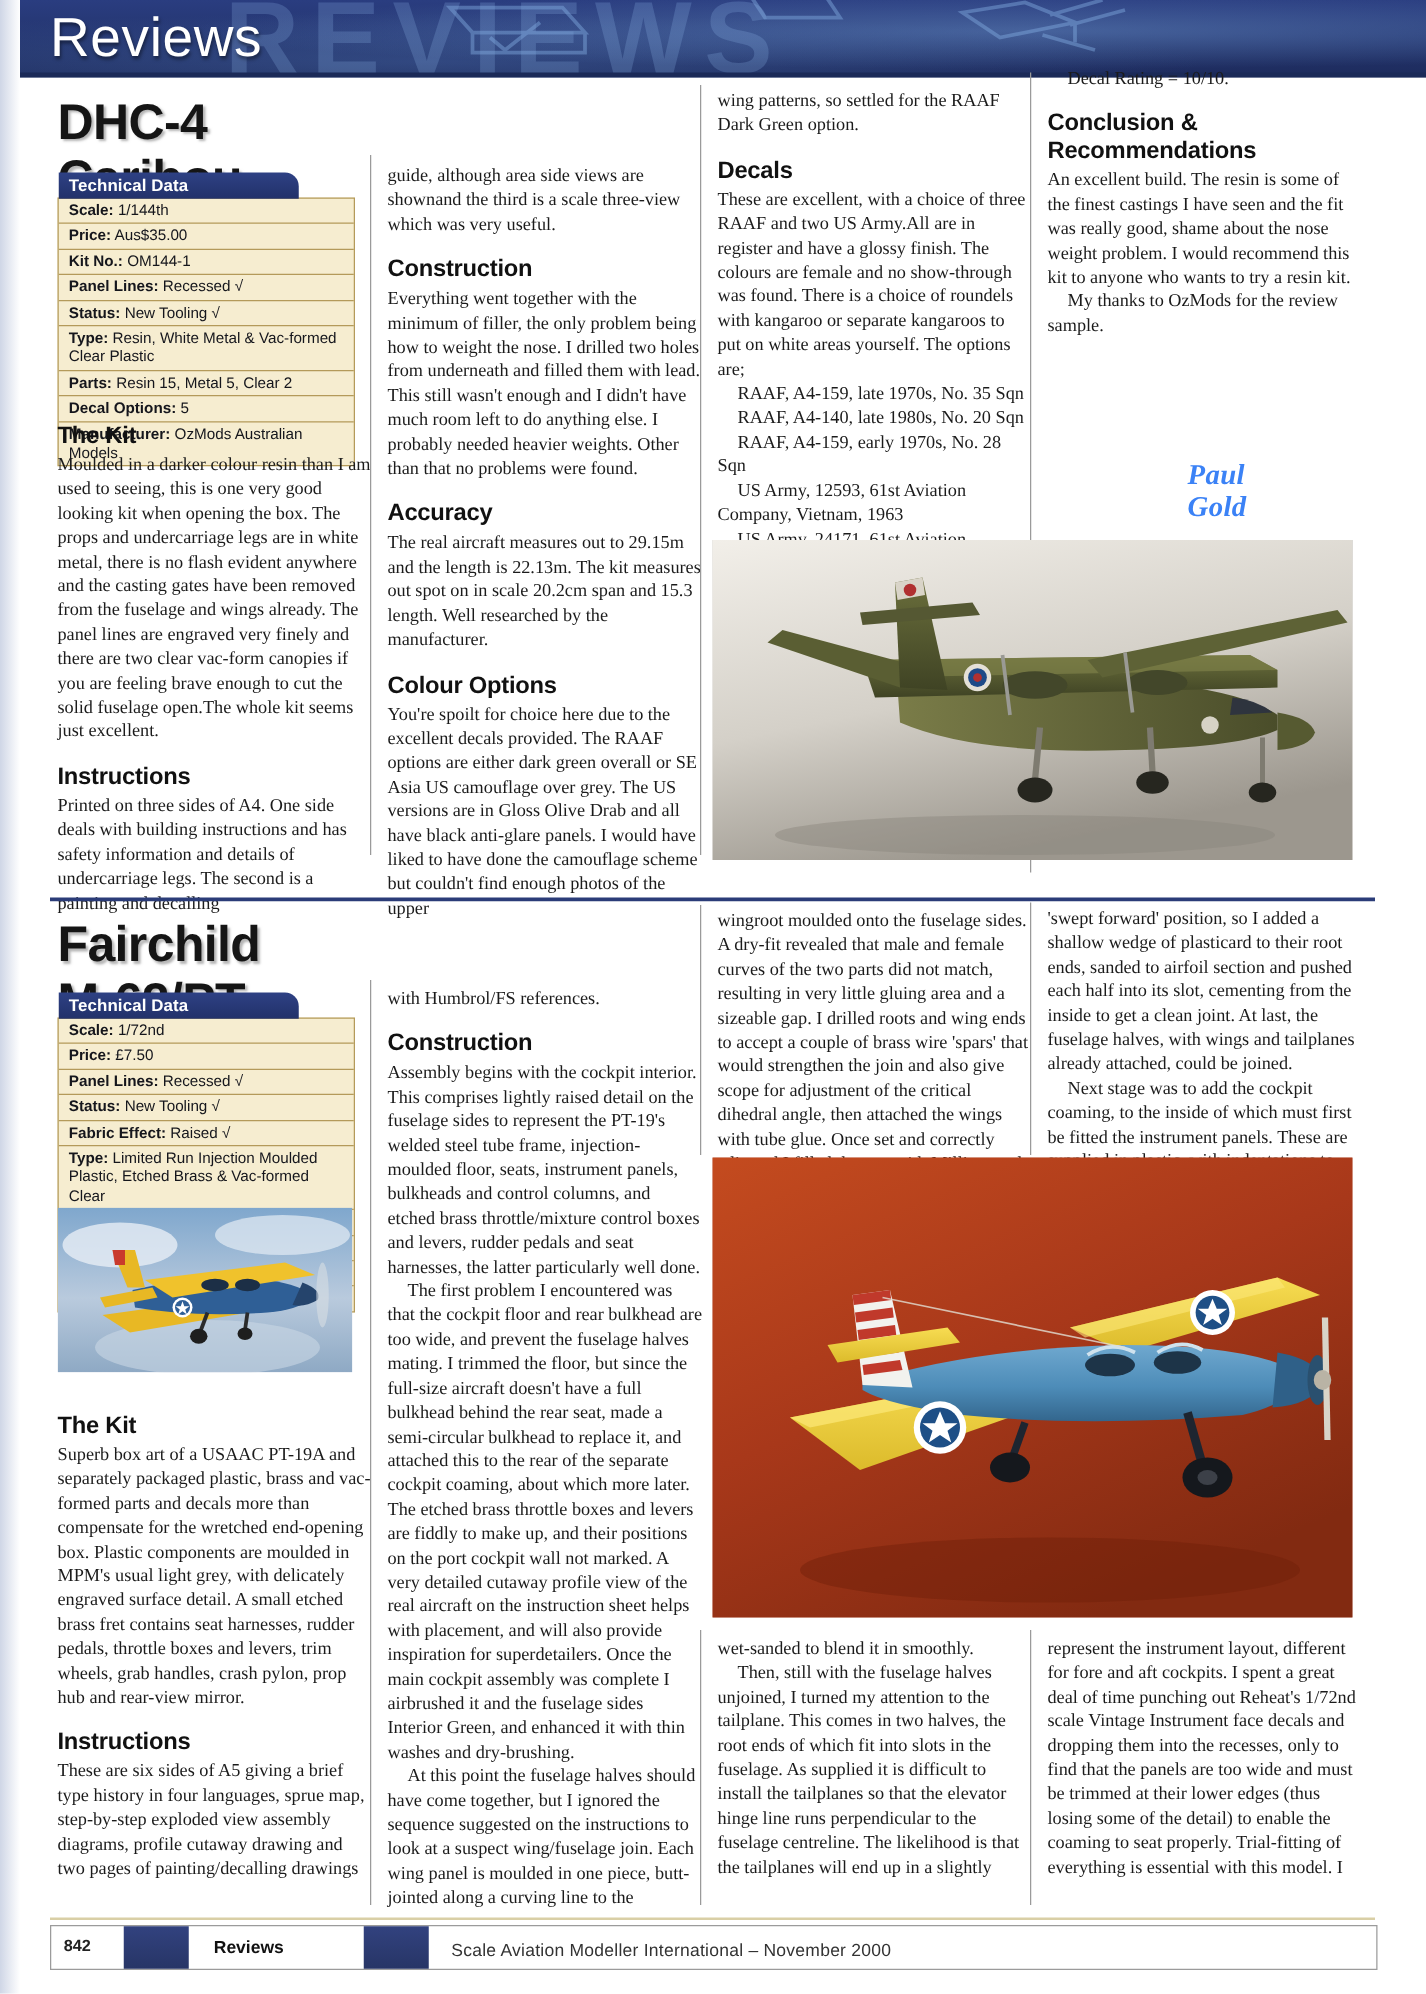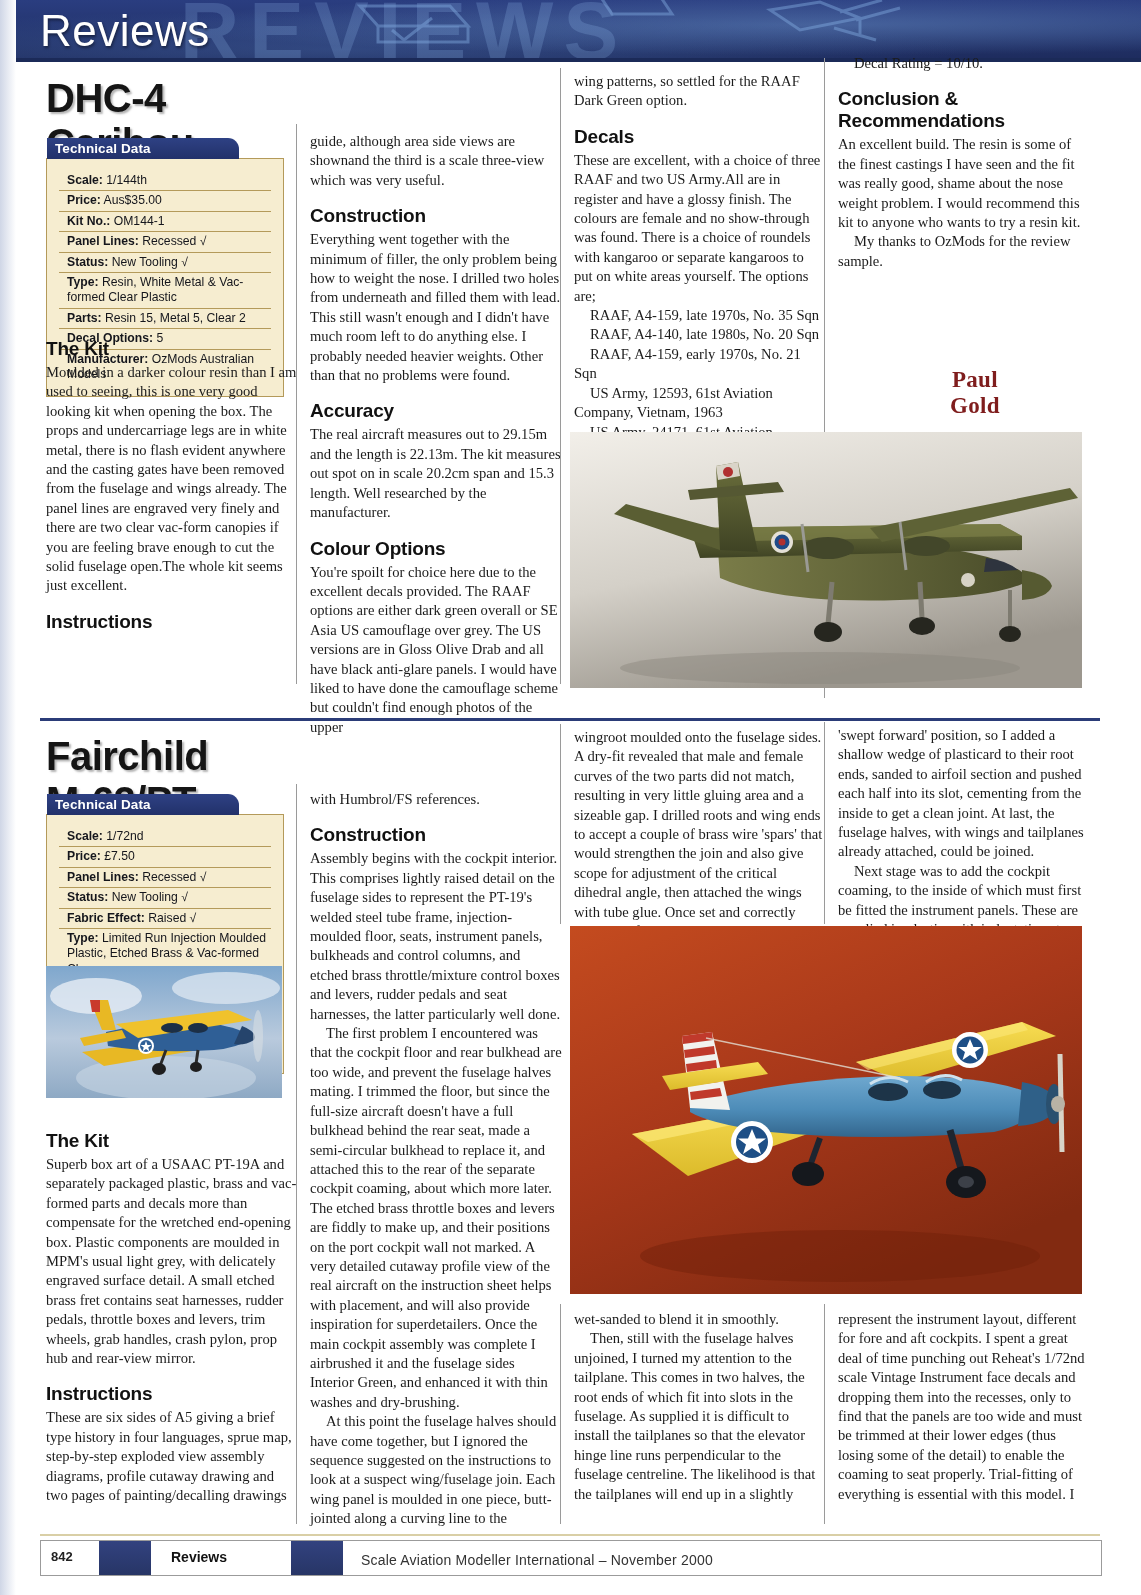--- a/index.html
+++ b/index.html
@@ -83,21 +83,21 @@
     position:absolute;left:0;top:-21px;width:192px;height:21px;
     background:linear-gradient(180deg,#2e4184 0%,#22316a 100%);
     border-radius:0 11px 0 0;
   }
   .tech-tab span{
     display:block;
     font-family:"Liberation Sans", sans-serif;
     font-weight:700;font-size:13.5px;color:#fff;
     padding:3px 0 0 8px;letter-spacing:.1px;
   }
-  .tech ul{list-style:none;margin:0;padding:12px;}
+  .tech ul{list-style:none;margin:0;padding:0;}
   .tech li{
     font-family:"Liberation Sans", sans-serif;
     font-size:12.2px;line-height:15.4px;
     padding:2px 5px 2px 8px;
     border-bottom:1px solid #b49a5a;
     color:#15161c;
   }
   .tech li:last-child{border-bottom:none;}
   .tech li b{font-weight:700;}
 
@@ -113,23 +113,22 @@
   
   .photo-pt19{
     left:570px;top:926px;width:512px;height:368px;
     background:linear-gradient(160deg,#b8431c 0%,#a53617 45%,#8e2c12 100%);
   }
 
   
   .signature{
     position:absolute;
     font-family:"Liberation Serif", serif;
-    font-weight:700;font-size:23px;color:#7f1d1d;
+    font-style:italic;font-weight:700;font-size:23px;color:#3b82f6;
     letter-spacing:.3px;
-    text-align:center;
   }
 
   
   .footer{
     position:absolute;left:40px;top:1540px;width:1060px;height:34px;
     border:1px solid #9b9b9b;background:#ffffff;
   }
   .footer .pgnum{
     position:absolute;left:10px;top:8px;
     font-family:"Liberation Sans", sans-serif;font-weight:700;font-size:13px;color:#222;
@@ -196,20 +195,21 @@
       <li><b>Parts:</b> <span>Resin 15, Metal 5, Clear 2</span></li>
       <li><b>Decal Options:</b> <span>5</span></li>
       <li><b>Manufacturer:</b> <span>OzMods Australian Models</span></li>
     </ul>
   </div>
 
   <div class="col" style="left:46px;top:276px;">
     <h3 class="first">The Kit</h3>
     <p>Moulded in a darker colour resin than I am used to seeing, this is one very good looking kit when opening the box. The props and undercarriage legs are in white metal, there is no flash evident anywhere and the casting gates have been removed from the fuselage and wings already. The panel lines are engraved very finely and there are two clear vac-form canopies if you are feeling brave enough to cut the solid fuselage open.The whole kit seems just excellent.</p>
     <h3>Instructions</h3>
+    <p>Printed on three sides of A4. One side deals with building instructions and has safety information and details of undercarriage legs. The second is a painting and decalling</p>
   </div>
 
   <div class="vrule" style="left:296px;top:62px;height:560px;"></div>
 
   <div class="col" style="left:310px;top:70px;">
     <p>guide, although area side views are shownand the third is a scale three-view which was very useful.</p>
     <h3>Construction</h3>
     <p>Everything went together with the minimum of filler, the only problem being how to weight the nose. I drilled two holes from underneath and filled them with lead. This still wasn't enough and I didn't have much room left to do anything else. I probably needed heavier weights. Other than that no problems were found.</p>
     <h3>Accuracy</h3>
     <p>The real aircraft measures out to 29.15m and the length is 22.13m. The kit measures out spot on in scale 20.2cm span and 15.3 length. Well researched by the manufacturer.</p>
@@ -218,21 +218,21 @@
   </div>
 
   <div class="vrule" style="left:560px;top:6px;height:616px;"></div>
 
   <div class="col" style="left:574px;top:10px;">
     <p>wing patterns, so settled for the RAAF Dark Green option.</p>
     <h3>Decals</h3>
     <p>These are excellent, with a choice of three RAAF and two US Army.All are in register and have a glossy finish. The colours are female and no show-through was found. There is a choice of roundels with kangaroo or separate kangaroos to put on white areas yourself. The options are;</p>
     <p class="indentline">RAAF, A4-159, late 1970s, No. 35 Sqn</p>
     <p class="indentline">RAAF, A4-140, late 1980s, No. 20 Sqn</p>
-    <p class="indentline">RAAF, A4-159, early 1970s, No. 21 Sqn</p>
+    <p class="indentline">RAAF, A4-159, early 1970s, No. 28 Sqn</p>
     <p class="indentline">US Army, 12593, 61st Aviation Company, Vietnam, 1963</p>
     <p class="indentline">US Army, 24171, 61st Aviation Company, Vietnam, late 1960s</p>
   </div>
 
   <div class="vrule" style="left:824px;top:-4px;height:640px;"></div>
 
   <div class="col" style="left:838px;top:-8px;">
     <p class="indentline">Decal Rating = 10/10.</p>
     <h3>Conclusion &amp; Recommendations</h3>
     <p>An excellent build. The resin is some of the finest castings I have seen and the fit was really good, shame about the nose weight problem. I would recommend this kit to anyone who wants to try a resin kit.</p>

